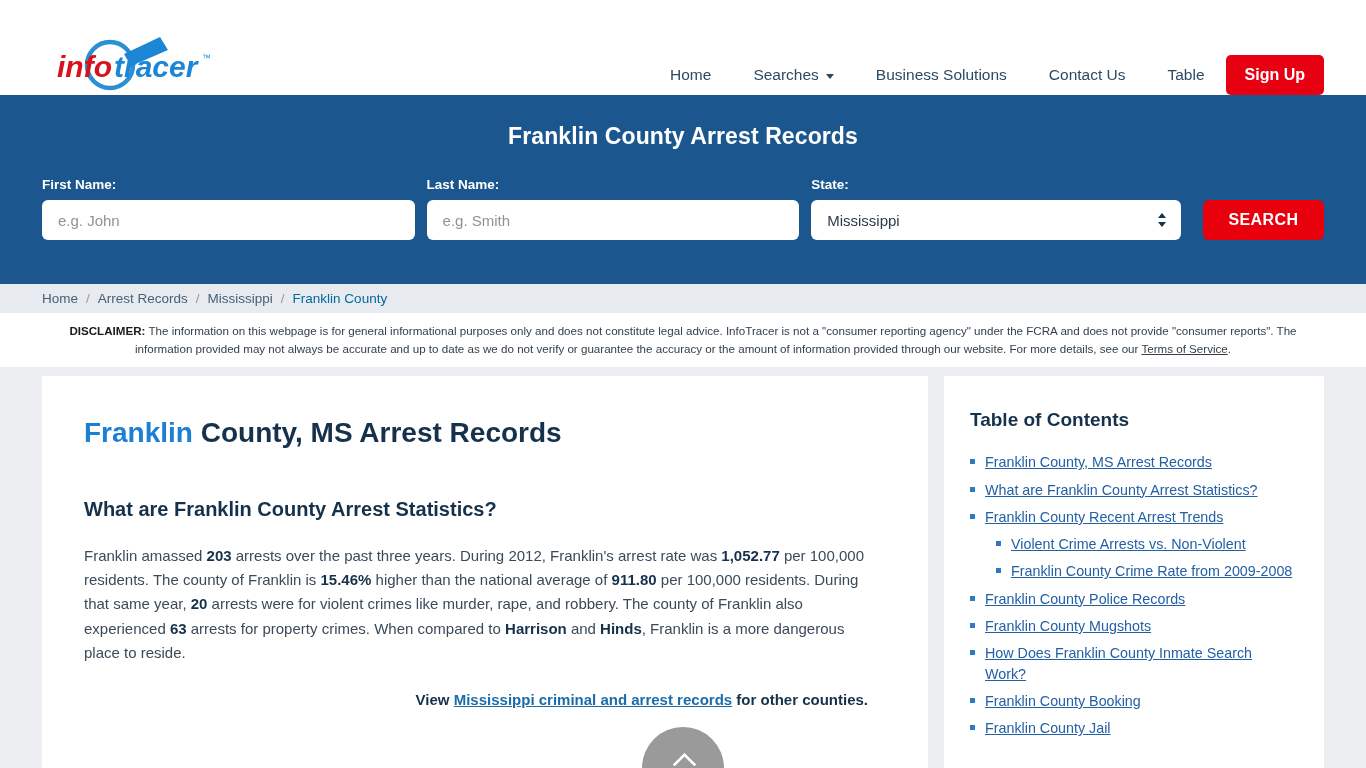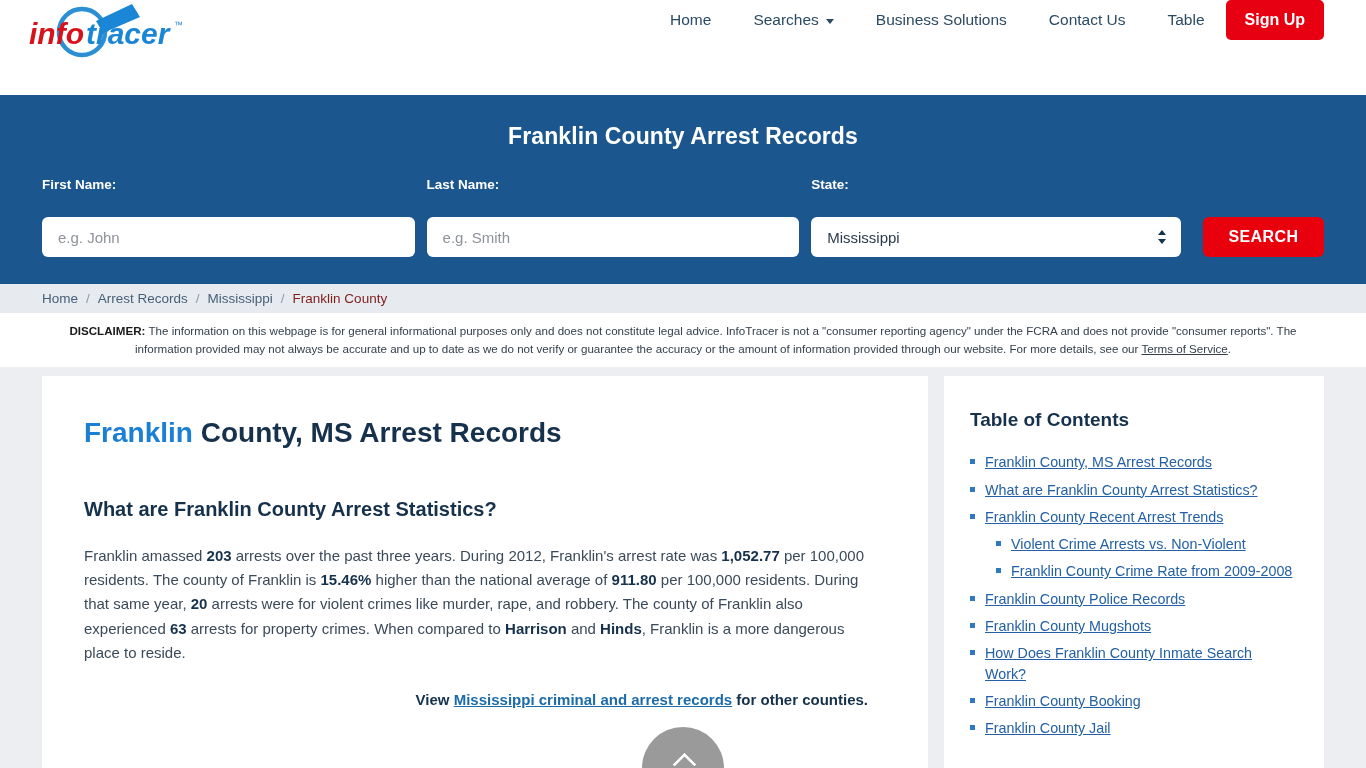--- a/index.html
+++ b/index.html
@@ -6,22 +6,22 @@
   html, body {
     width: 1366px; height: 768px;
     overflow: hidden;
     background: #eceef1;
     font-family: "Liberation Sans", sans-serif;
   }
 
   
   .site-header {
     height: 95px; background: #ffffff;
-    display: flex; align-items: flex-start;
-    padding: 0 42px 0 24px;
+    display: flex; align-items: flex-end;
+    padding: 0 42px 0 52px;
     position: relative;
   }
   .logo { width: 170px; height: 62px; position: relative; flex: 0 0 auto; }
   .logo svg { width: 170px; height: 62px; display: block; }
 
   .main-nav {
     margin-left: auto; display: flex; align-items: center; gap: 0px;
   }
   .nav-link {
     color: #2b4a63; font-size: 15.5px; text-decoration: none;
@@ -51,21 +51,21 @@
     padding-top: 28px; letter-spacing: .1px;
   }
   .search-form {
     display: flex; align-items: flex-end; margin-top: 27px; gap: 12px;
   }
   .field-group { display: flex; flex-direction: column; }
   .fg-first { width: 378px; }
   .fg-last  { width: 378px; }
   .fg-state { width: 375px; }
   .field-label {
-    color: #ffffff; font-size: 13.5px; font-weight: bold; margin-bottom: 25px;
+    color: #ffffff; font-size: 13.5px; font-weight: bold; margin-bottom: 8px;
   }
   .field-input, .field-select {
     height: 40px; border: none; border-radius: 6px; background: #fff;
     font-size: 15px; color: #2a3b4c; padding: 0 16px;
     font-family: "Liberation Sans", sans-serif; width: 100%;
     outline: none;
   }
   .field-input::placeholder { color: #8e9299; }
   .select-wrap { position: relative; }
   .select-arrows {
@@ -82,21 +82,21 @@
     font-family: "Liberation Sans", sans-serif;
   }
 
   
   .breadcrumb-bar {
     background: #e7eaee; height: 29px; display: flex; align-items: center;
     padding: 0 42px; font-size: 13.5px; color: #4e6175;
   }
   .bc-link { color: #46607a; text-decoration: none; cursor: pointer; }
   .bc-sep { margin: 0 8px; color: #8e9ba8; }
-  .bc-current { color: #7f1d1d; }
+  .bc-current { color: #0369a1; }
 
   
   .disclaimer {
     background: #ffffff; padding: 9px 44px 10px;
     font-size: 11.6px; line-height: 1.52; color: #34404c;
     text-align: center;
   }
   .disclaimer b { font-weight: bold; color: #1a1a1a; }
   .tos-link { color: #34404c; text-decoration: underline; cursor: pointer; }
 

